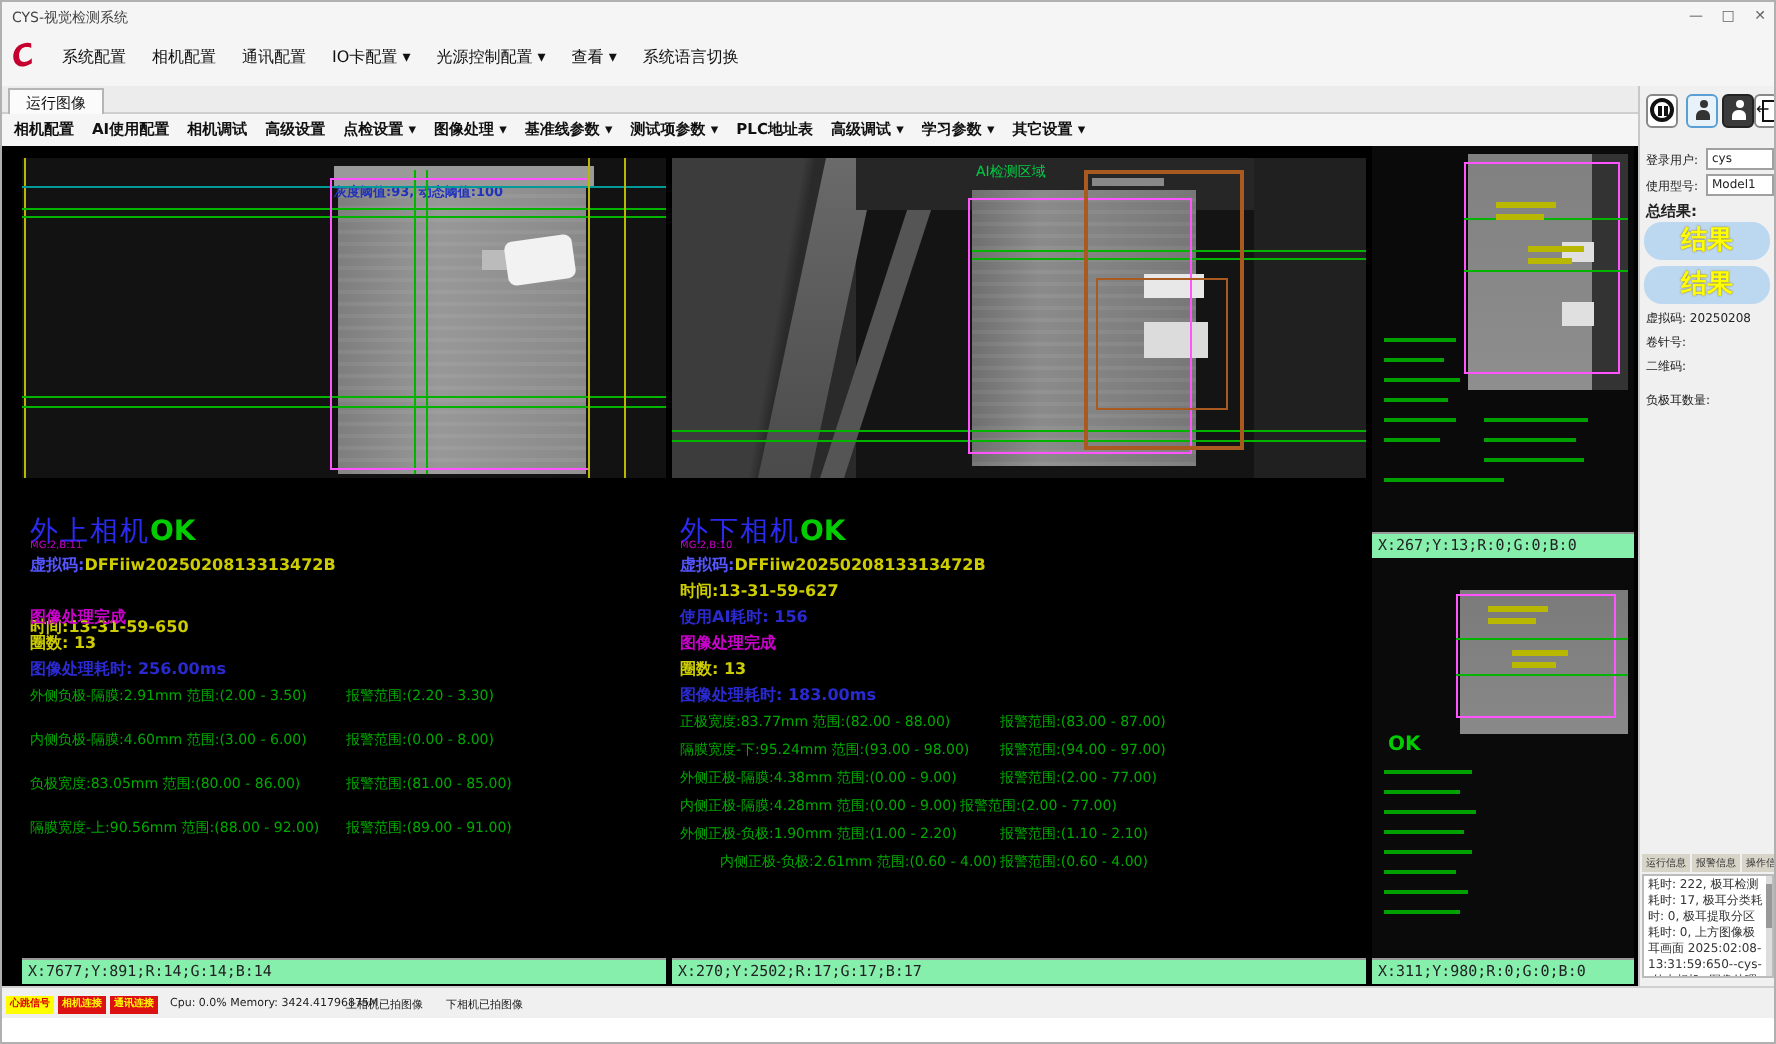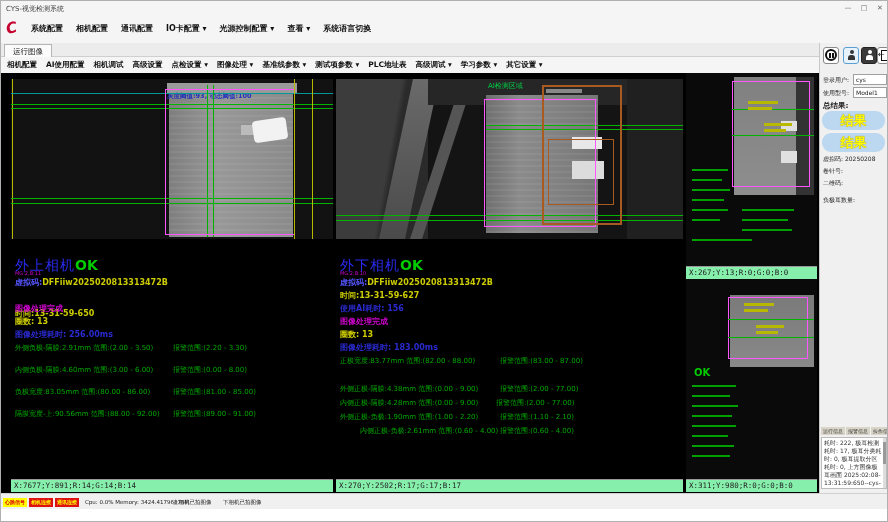--- a/index.html
+++ b/index.html
@@ -10,21 +10,21 @@
   .abs { position:absolute; }
 
   
   .titlebar { left:0; top:0; width:888px; height:14px; background:#f5f5f5; }
   .title-text { left:5px; top:3px; font-size:7px; color:#444; }
   .winctl { top:2px; width:14px; height:10px; font-size:7px; color:#666; text-align:center; line-height:10px; cursor:default; }
   .menubar { left:0; top:14px; width:888px; height:28px; background:#f5f5f5; }
   .logo { left:5px; top:4px; font-size:15px; font-weight:800; font-style:italic; color:#c5002e;
           transform:rotate(-12deg); line-height:18px; }
   .menu-items { left:30px; top:8px; display:flex; gap:13px; }
-  .menu-item { font-size:8px; font-weight:700; color:#111; white-space:nowrap; cursor:default; }
+  .menu-item { font-size:8px; font-weight:400; color:#111; white-space:nowrap; cursor:default; }
   .tabrow { left:0; top:42px; width:818px; height:14px; background:#ececec; border-bottom:1px solid #cfcfcf; }
   .tab-active { left:3px; top:1px; height:13px; padding:2px 8px 0 8px; background:#fbfbfb;
                 border:1px solid #b5b5b5; border-bottom:none; font-size:7.5px; color:#111; }
   .toolbar { left:0; top:56px; width:818px; height:16px; background:#f5f5f5; display:flex; align-items:center;
              padding-left:6px; gap:9px; }
   .tool-item { font-size:7.5px; font-weight:600; color:#111; white-space:nowrap; cursor:default; }
 
   
   .mainarea { left:0; top:72px; width:818px; height:420px; background:#000; }
   .panel { background:#000; }
@@ -230,26 +230,30 @@
     <div class="abs ln ln-yellow" style="left:4px;top:217px;">时间:13-31-59-627</div>
     <div class="abs ln ln-blue" style="left:4px;top:230px;">使用AI耗时: 156</div>
     <div class="abs ln ln-magenta" style="left:4px;top:243px;">图像处理完成</div>
     <div class="abs ln ln-yellow" style="left:4px;top:256px;">圈数: 13</div>
     <div class="abs ln ln-blue" style="left:4px;top:269px;">图像处理耗时: 183.00ms</div>
 
     <div class="abs mrow" style="top:283px;">
       <span class="mval" style="width:160px;">正极宽度:83.77mm 范围:(82.00 - 88.00)</span>
       <span class="malarm">报警范围:(83.00 - 87.00)</span>
     </div>
+    <div class="abs mrow" style="top:297px;">
+      <span class="mval" style="width:160px;">隔膜宽度-下:95.24mm 范围:(93.00 - 98.00)</span>
+      <span class="malarm">报警范围:(94.00 - 97.00)</span>
+    </div>
     <div class="abs mrow" style="top:311px;">
       <span class="mval" style="width:160px;">外侧正极-隔膜:4.38mm 范围:(0.00 - 9.00)</span>
       <span class="malarm">报警范围:(2.00 - 77.00)</span>
     </div>
     <div class="abs mrow" style="top:325px;">
-      <span class="mval" style="width:156px;">内侧正极-隔膜:4.28mm 范围:(0.00 - 9.00)</span>
+      <span class="mval" style="width:140px;">内侧正极-隔膜:4.28mm 范围:(0.00 - 9.00)</span>
       <span class="malarm">报警范围:(2.00 - 77.00)</span>
     </div>
     <div class="abs mrow" style="top:339px;">
       <span class="mval" style="width:160px;">外侧正极-负极:1.90mm 范围:(1.00 - 2.20)</span>
       <span class="malarm">报警范围:(1.10 - 2.10)</span>
     </div>
     <div class="abs mrow" style="top:353px;">
       <span class="mval" style="width:160px;padding-left:20px;">内侧正极-负极:2.61mm 范围:(0.60 - 4.00)</span>
       <span class="malarm">报警范围:(0.60 - 4.00)</span>
     </div>

